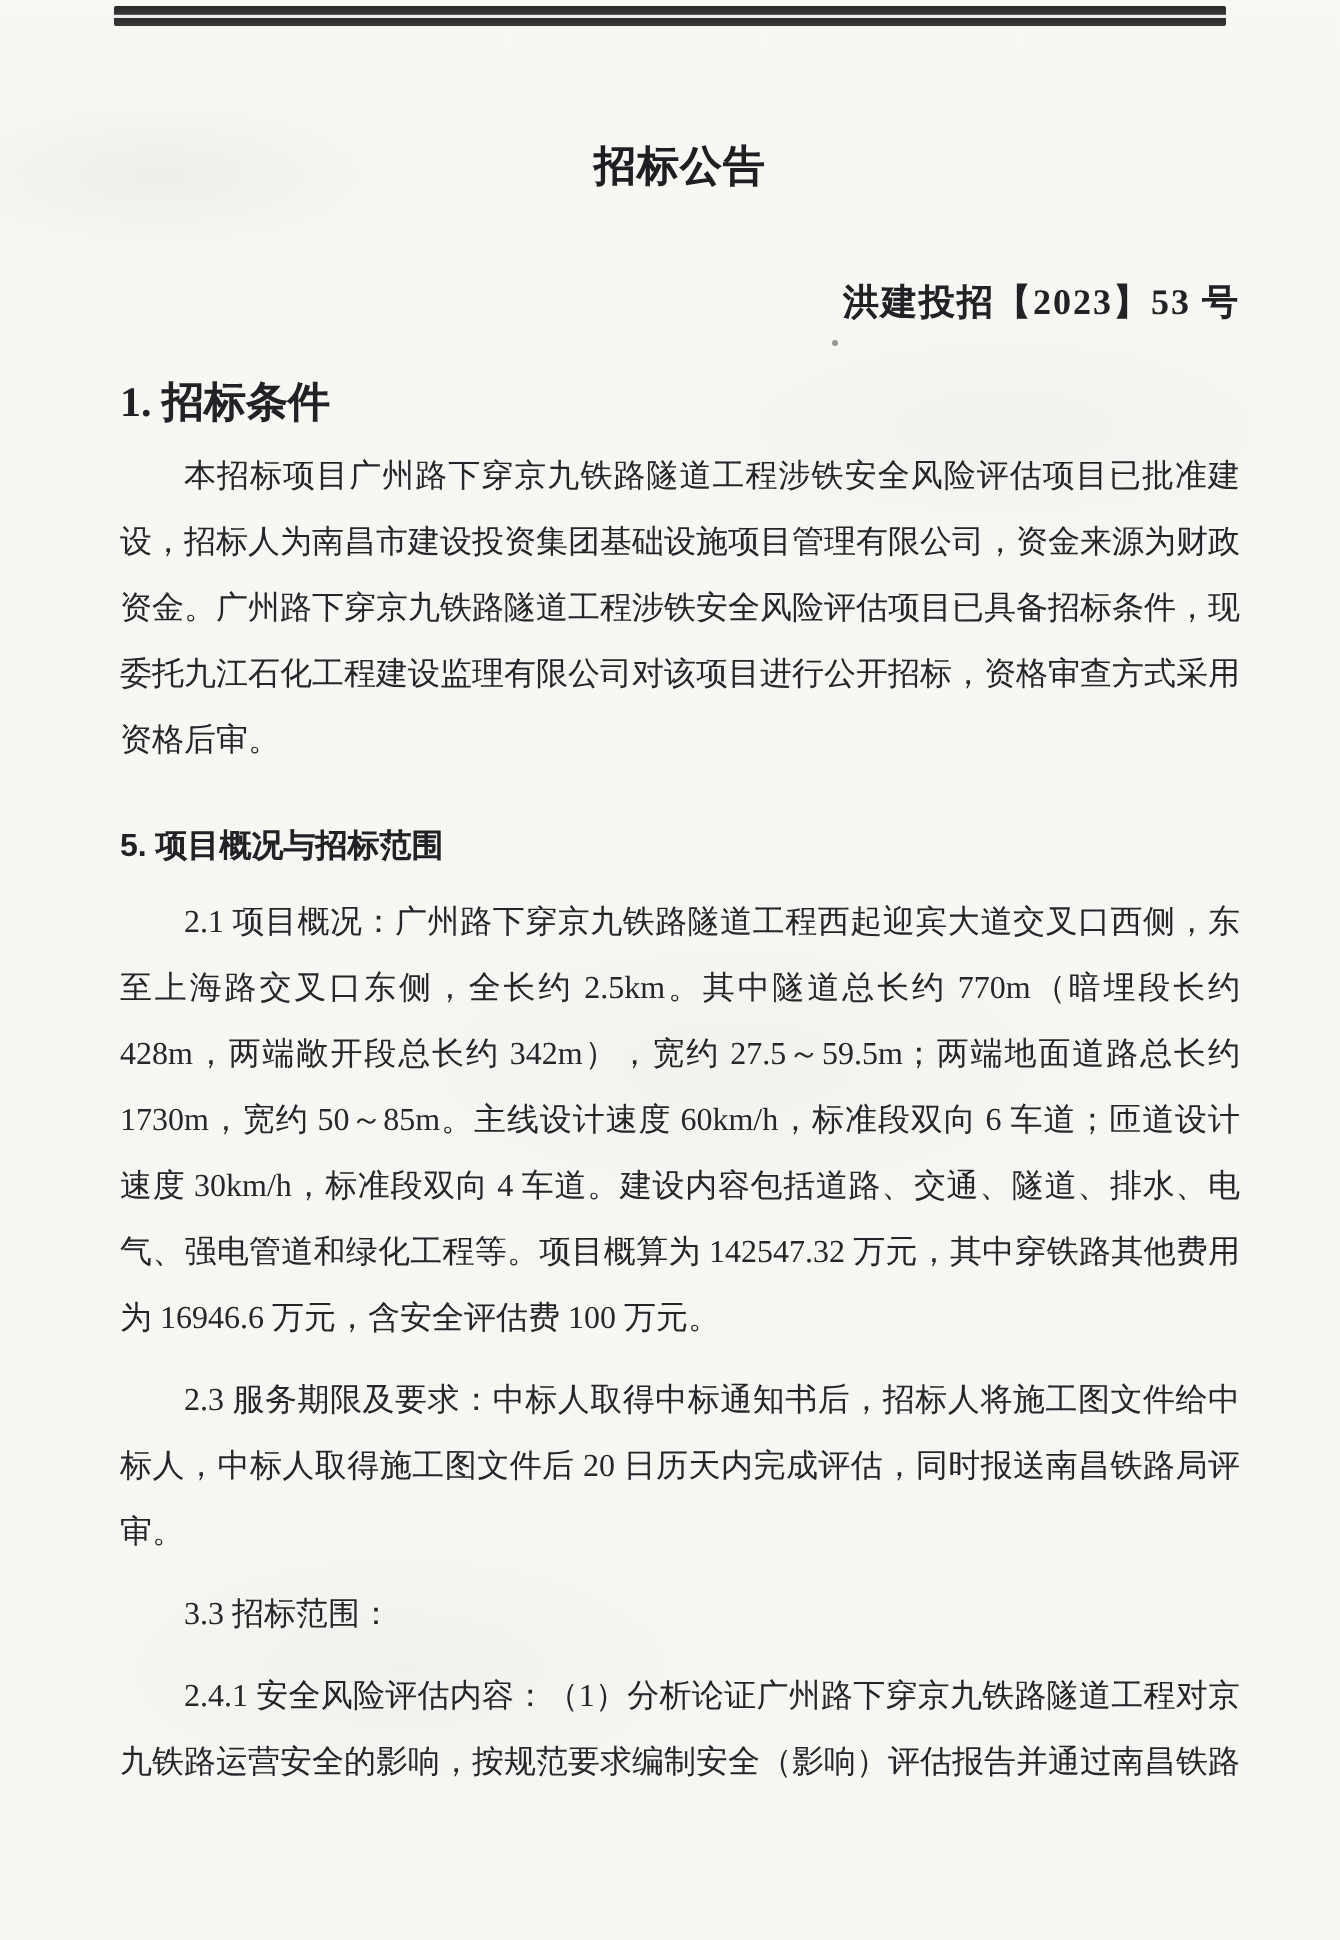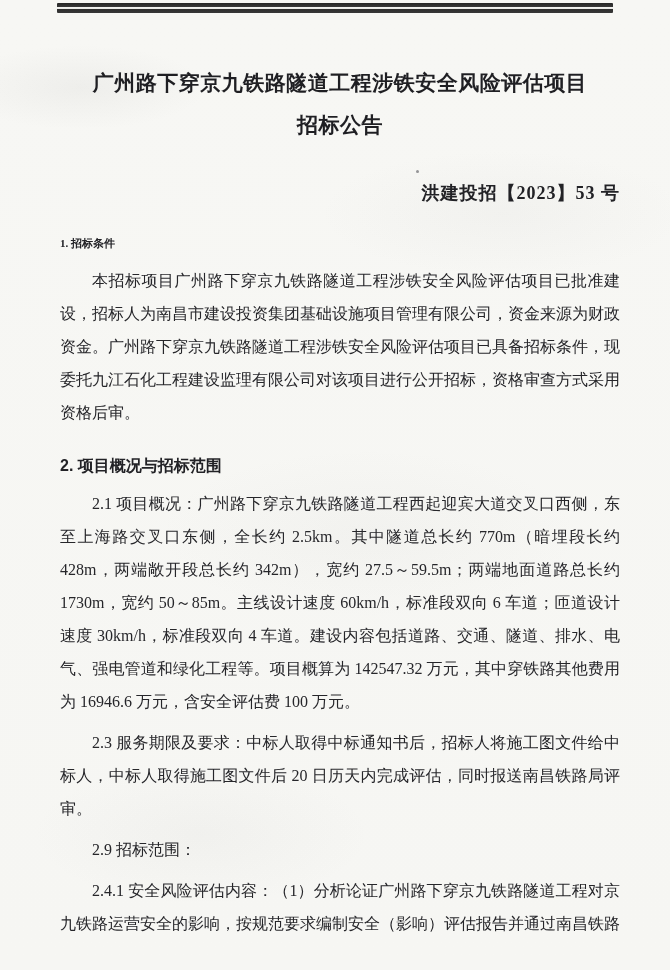--- a/index.html
+++ b/index.html
@@ -63,21 +63,21 @@
     margin-top: 34px;
     font-size: 18px;
     line-height: 26px;
     font-weight: bold;
     text-align: right;
     letter-spacing: 1px;
     color: #222226;
   }
   .sec-heading {
     margin: 24px 0 0 0;
-    font-size: 11px;
+    font-size: 21px;
     line-height: 26px;
     font-weight: bold;
     color: #222226;
   }
   .sec-heading.sans {
     font-family: "Liberation Sans", "DejaVu Sans", sans-serif;
     font-size: 16px;
   }
   .body-para {
     margin: 8px 0 0 0;
@@ -90,34 +90,33 @@
   }
 </style>
 </head>
 <body>
 
 <div class="page">
   <div class="scan-bar"></div>
   <div class="speck"></div>
   <div class="content">
     <h1 class="title">
-      <span class="title-line">广州路下穿京九铁路隧道工程涉铁安全风险评估项目</span>
       <span class="title-line">招标公告</span>
     </h1>
 
     <div class="doc-number">洪建投招【2023】53 号</div>
 
     <h2 class="sec-heading">1. 招标条件</h2>
 
     <p class="body-para">本招标项目广州路下穿京九铁路隧道工程涉铁安全风险评估项目已批准建设，招标人为南昌市建设投资集团基础设施项目管理有限公司，资金来源为财政资金。广州路下穿京九铁路隧道工程涉铁安全风险评估项目已具备招标条件，现委托九江石化工程建设监理有限公司对该项目进行公开招标，资格审查方式采用资格后审。</p>
 
-    <h2 class="sec-heading sans">2. 项目概况与招标范围</h2>
+    <h2 class="sec-heading sans">5. 项目概况与招标范围</h2>
 
     <p class="body-para">2.1 项目概况：广州路下穿京九铁路隧道工程西起迎宾大道交叉口西侧，东至上海路交叉口东侧，全长约 2.5km。其中隧道总长约 770m（暗埋段长约 428m，两端敞开段总长约 342m），宽约 27.5～59.5m；两端地面道路总长约 1730m，宽约 50～85m。主线设计速度 60km/h，标准段双向 6 车道；匝道设计速度 30km/h，标准段双向 4 车道。建设内容包括道路、交通、隧道、排水、电气、强电管道和绿化工程等。项目概算为 142547.32 万元，其中穿铁路其他费用为 16946.6 万元，含安全评估费 100 万元。</p>
 
 
     <p class="body-para">2.3 服务期限及要求：中标人取得中标通知书后，招标人将施工图文件给中标人，中标人取得施工图文件后 20 日历天内完成评估，同时报送南昌铁路局评审。</p>
 
-    <p class="body-para">2.9 招标范围：</p>
+    <p class="body-para">3.3 招标范围：</p>
 
     <p class="body-para">2.4.1 安全风险评估内容：（1）分析论证广州路下穿京九铁路隧道工程对京九铁路运营安全的影响，按规范要求编制安全（影响）评估报告并通过南昌铁路</p>
   </div>
 </div>
 
 </body></html>

